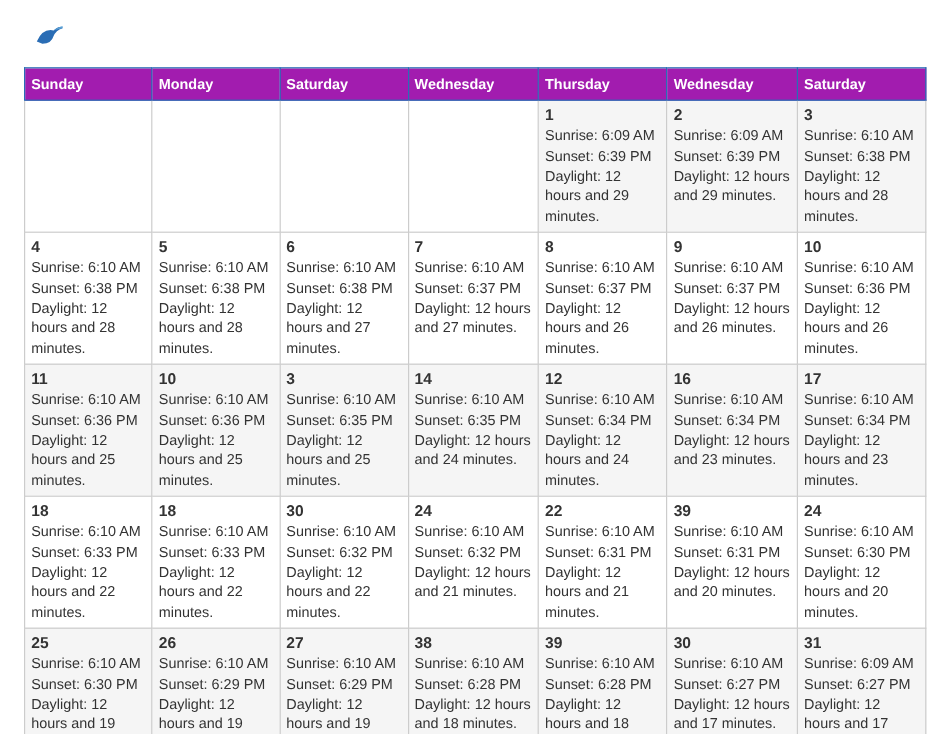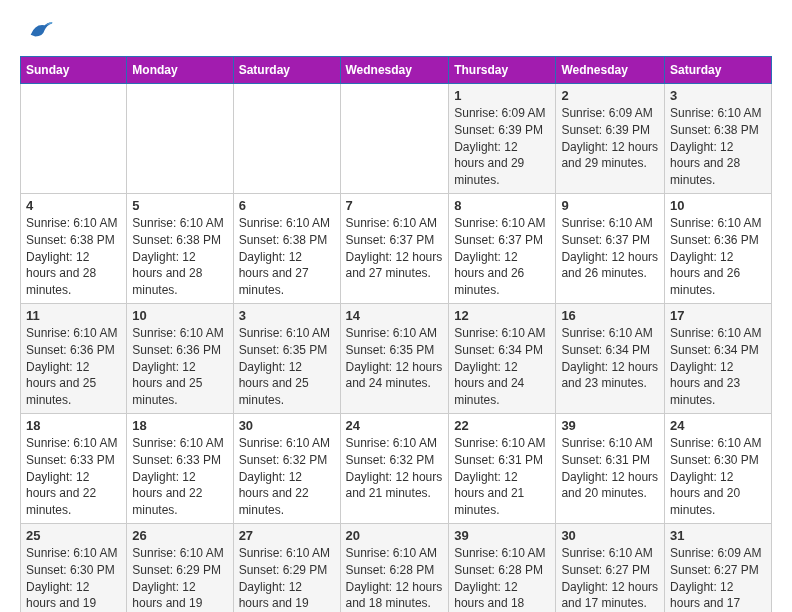--- a/index.html
+++ b/index.html
@@ -249,21 +249,21 @@
 Sunset: 6:29 PM
 Daylight: 12 hours and 19 minutes.</div>
           </td>
           <td>
             <span class="day-num">27</span>
             <div class="day-info" style="white-space: pre-line;">Sunrise: 6:10 AM
 Sunset: 6:29 PM
 Daylight: 12 hours and 19 minutes.</div>
           </td>
           <td>
-            <span class="day-num">20</span>
+            <span class="day-num">38</span>
             <div class="day-info" style="white-space: pre-line;">Sunrise: 6:10 AM
 Sunset: 6:28 PM
 Daylight: 12 hours and 18 minutes.</div>
           </td>
           <td>
             <span class="day-num">39</span>
             <div class="day-info" style="white-space: pre-line;">Sunrise: 6:10 AM
 Sunset: 6:28 PM
 Daylight: 12 hours and 18 minutes.</div>
           </td>

